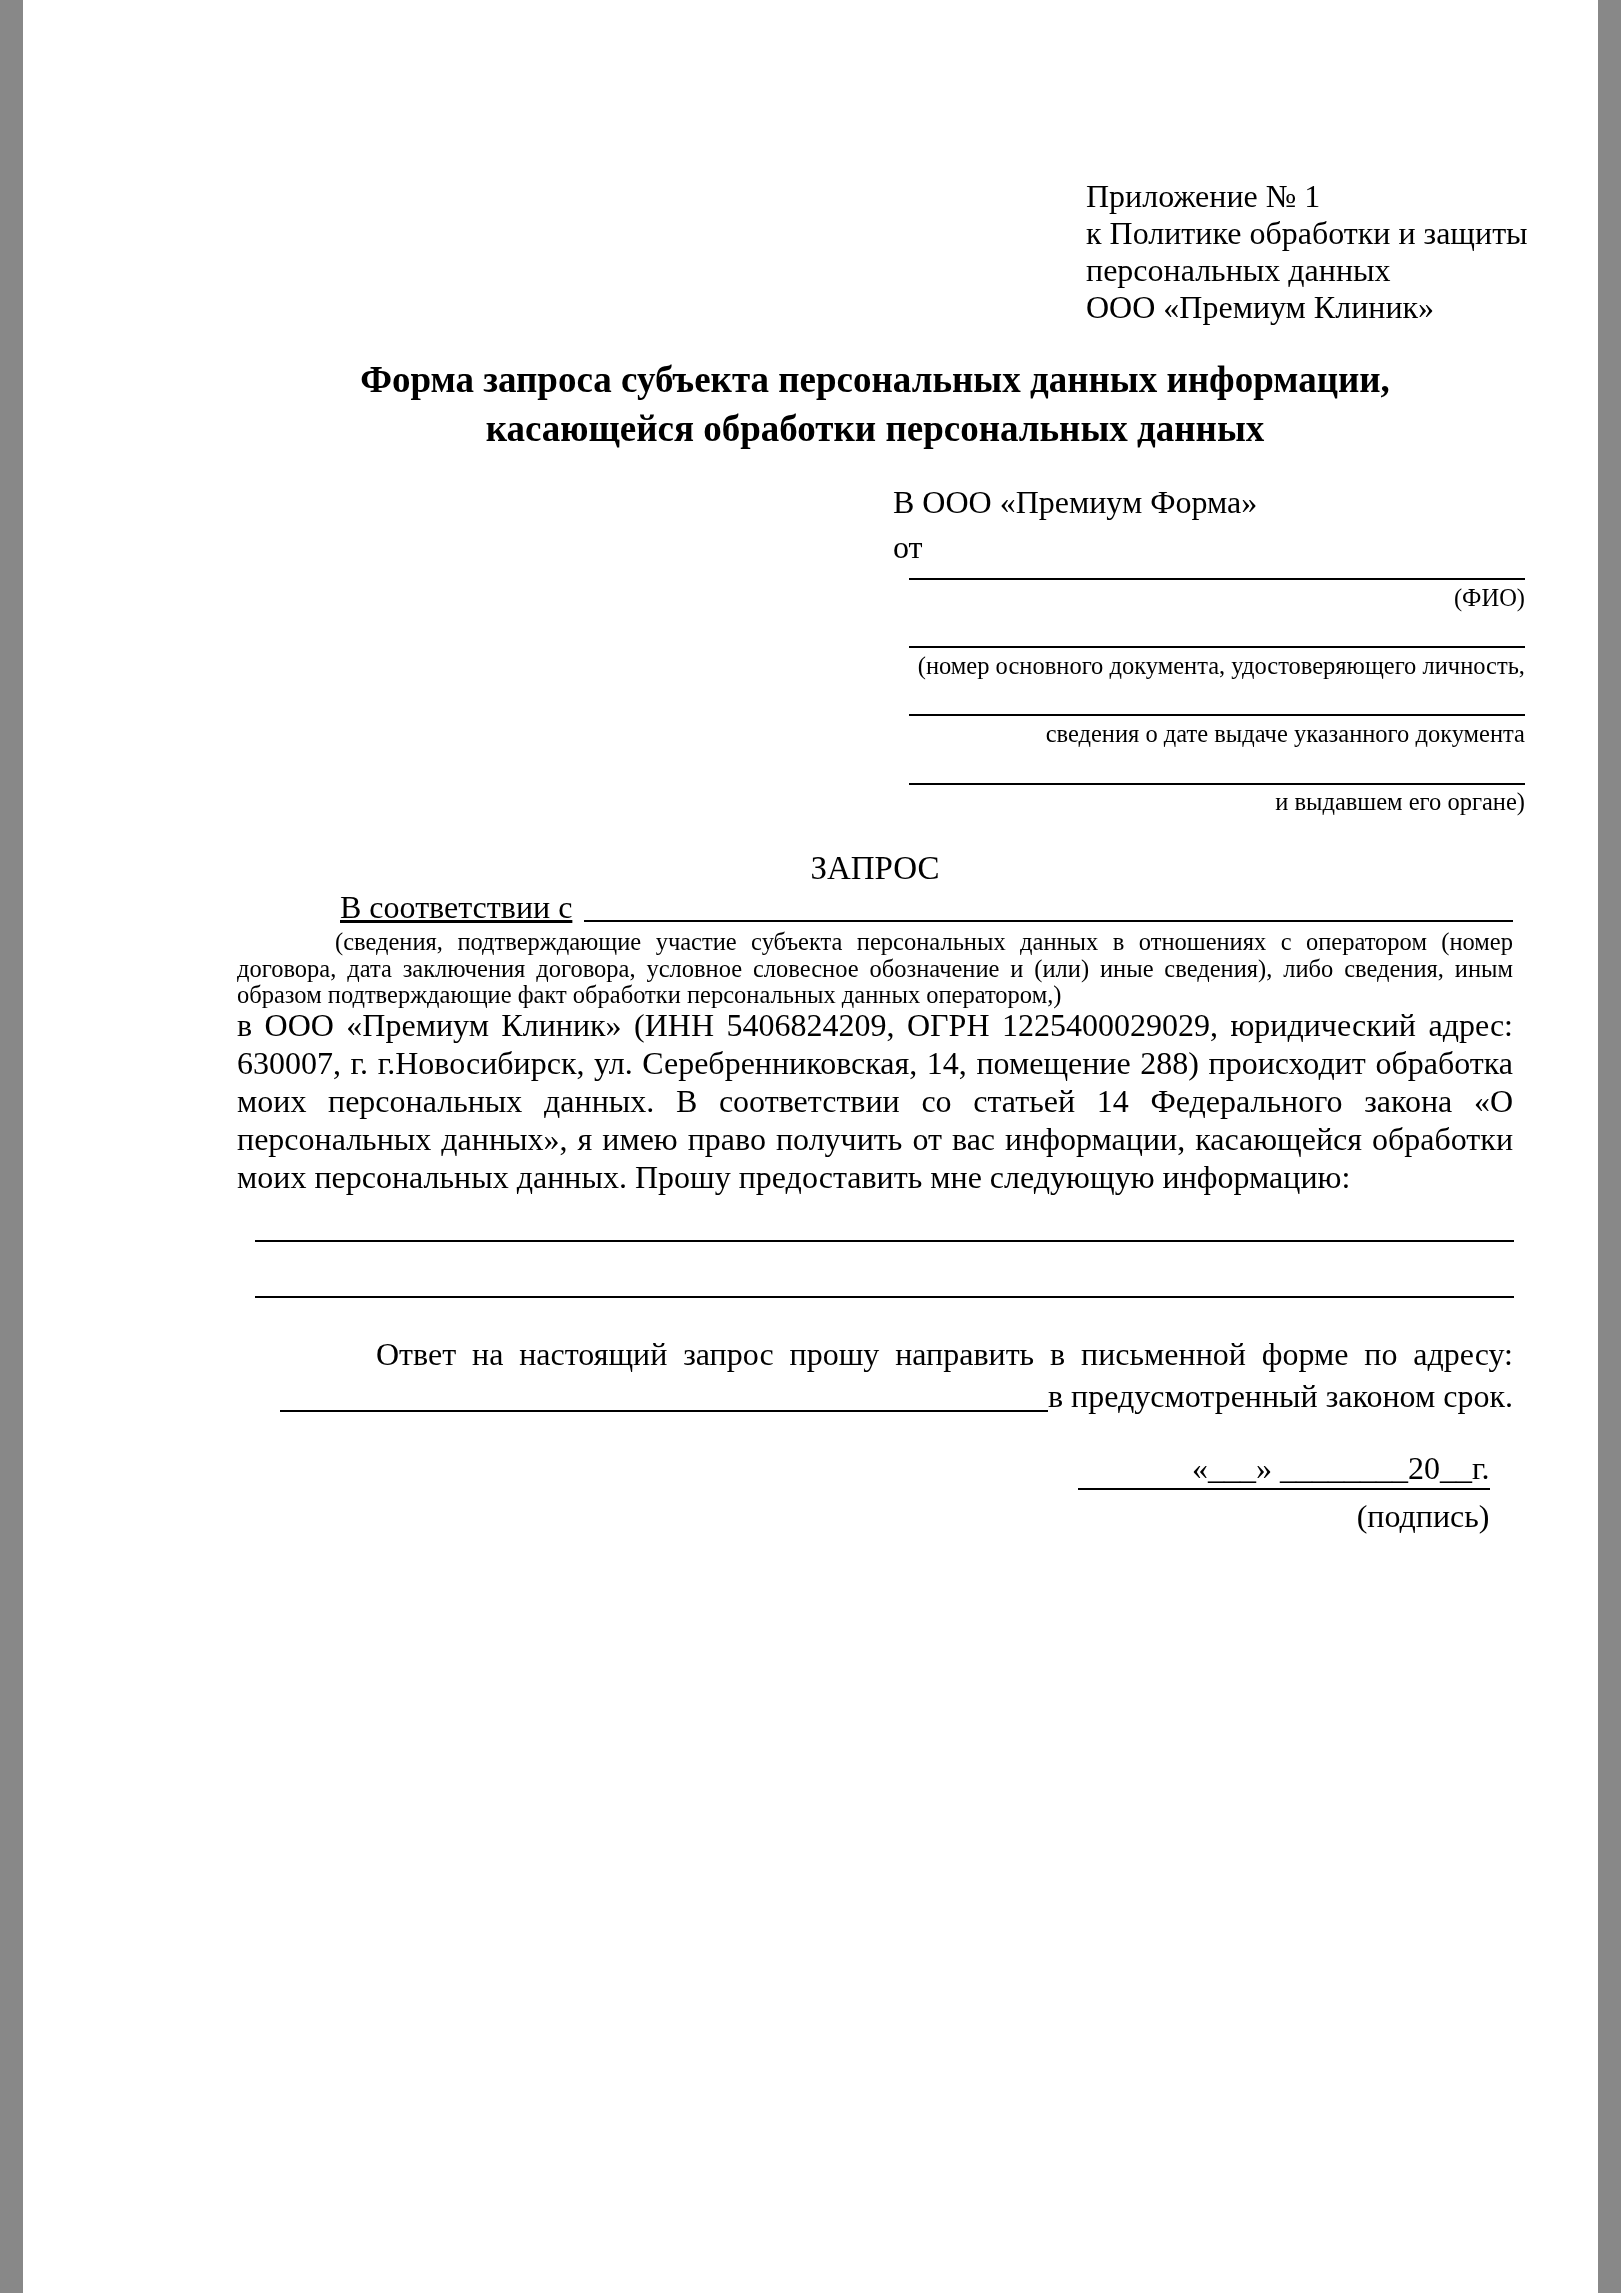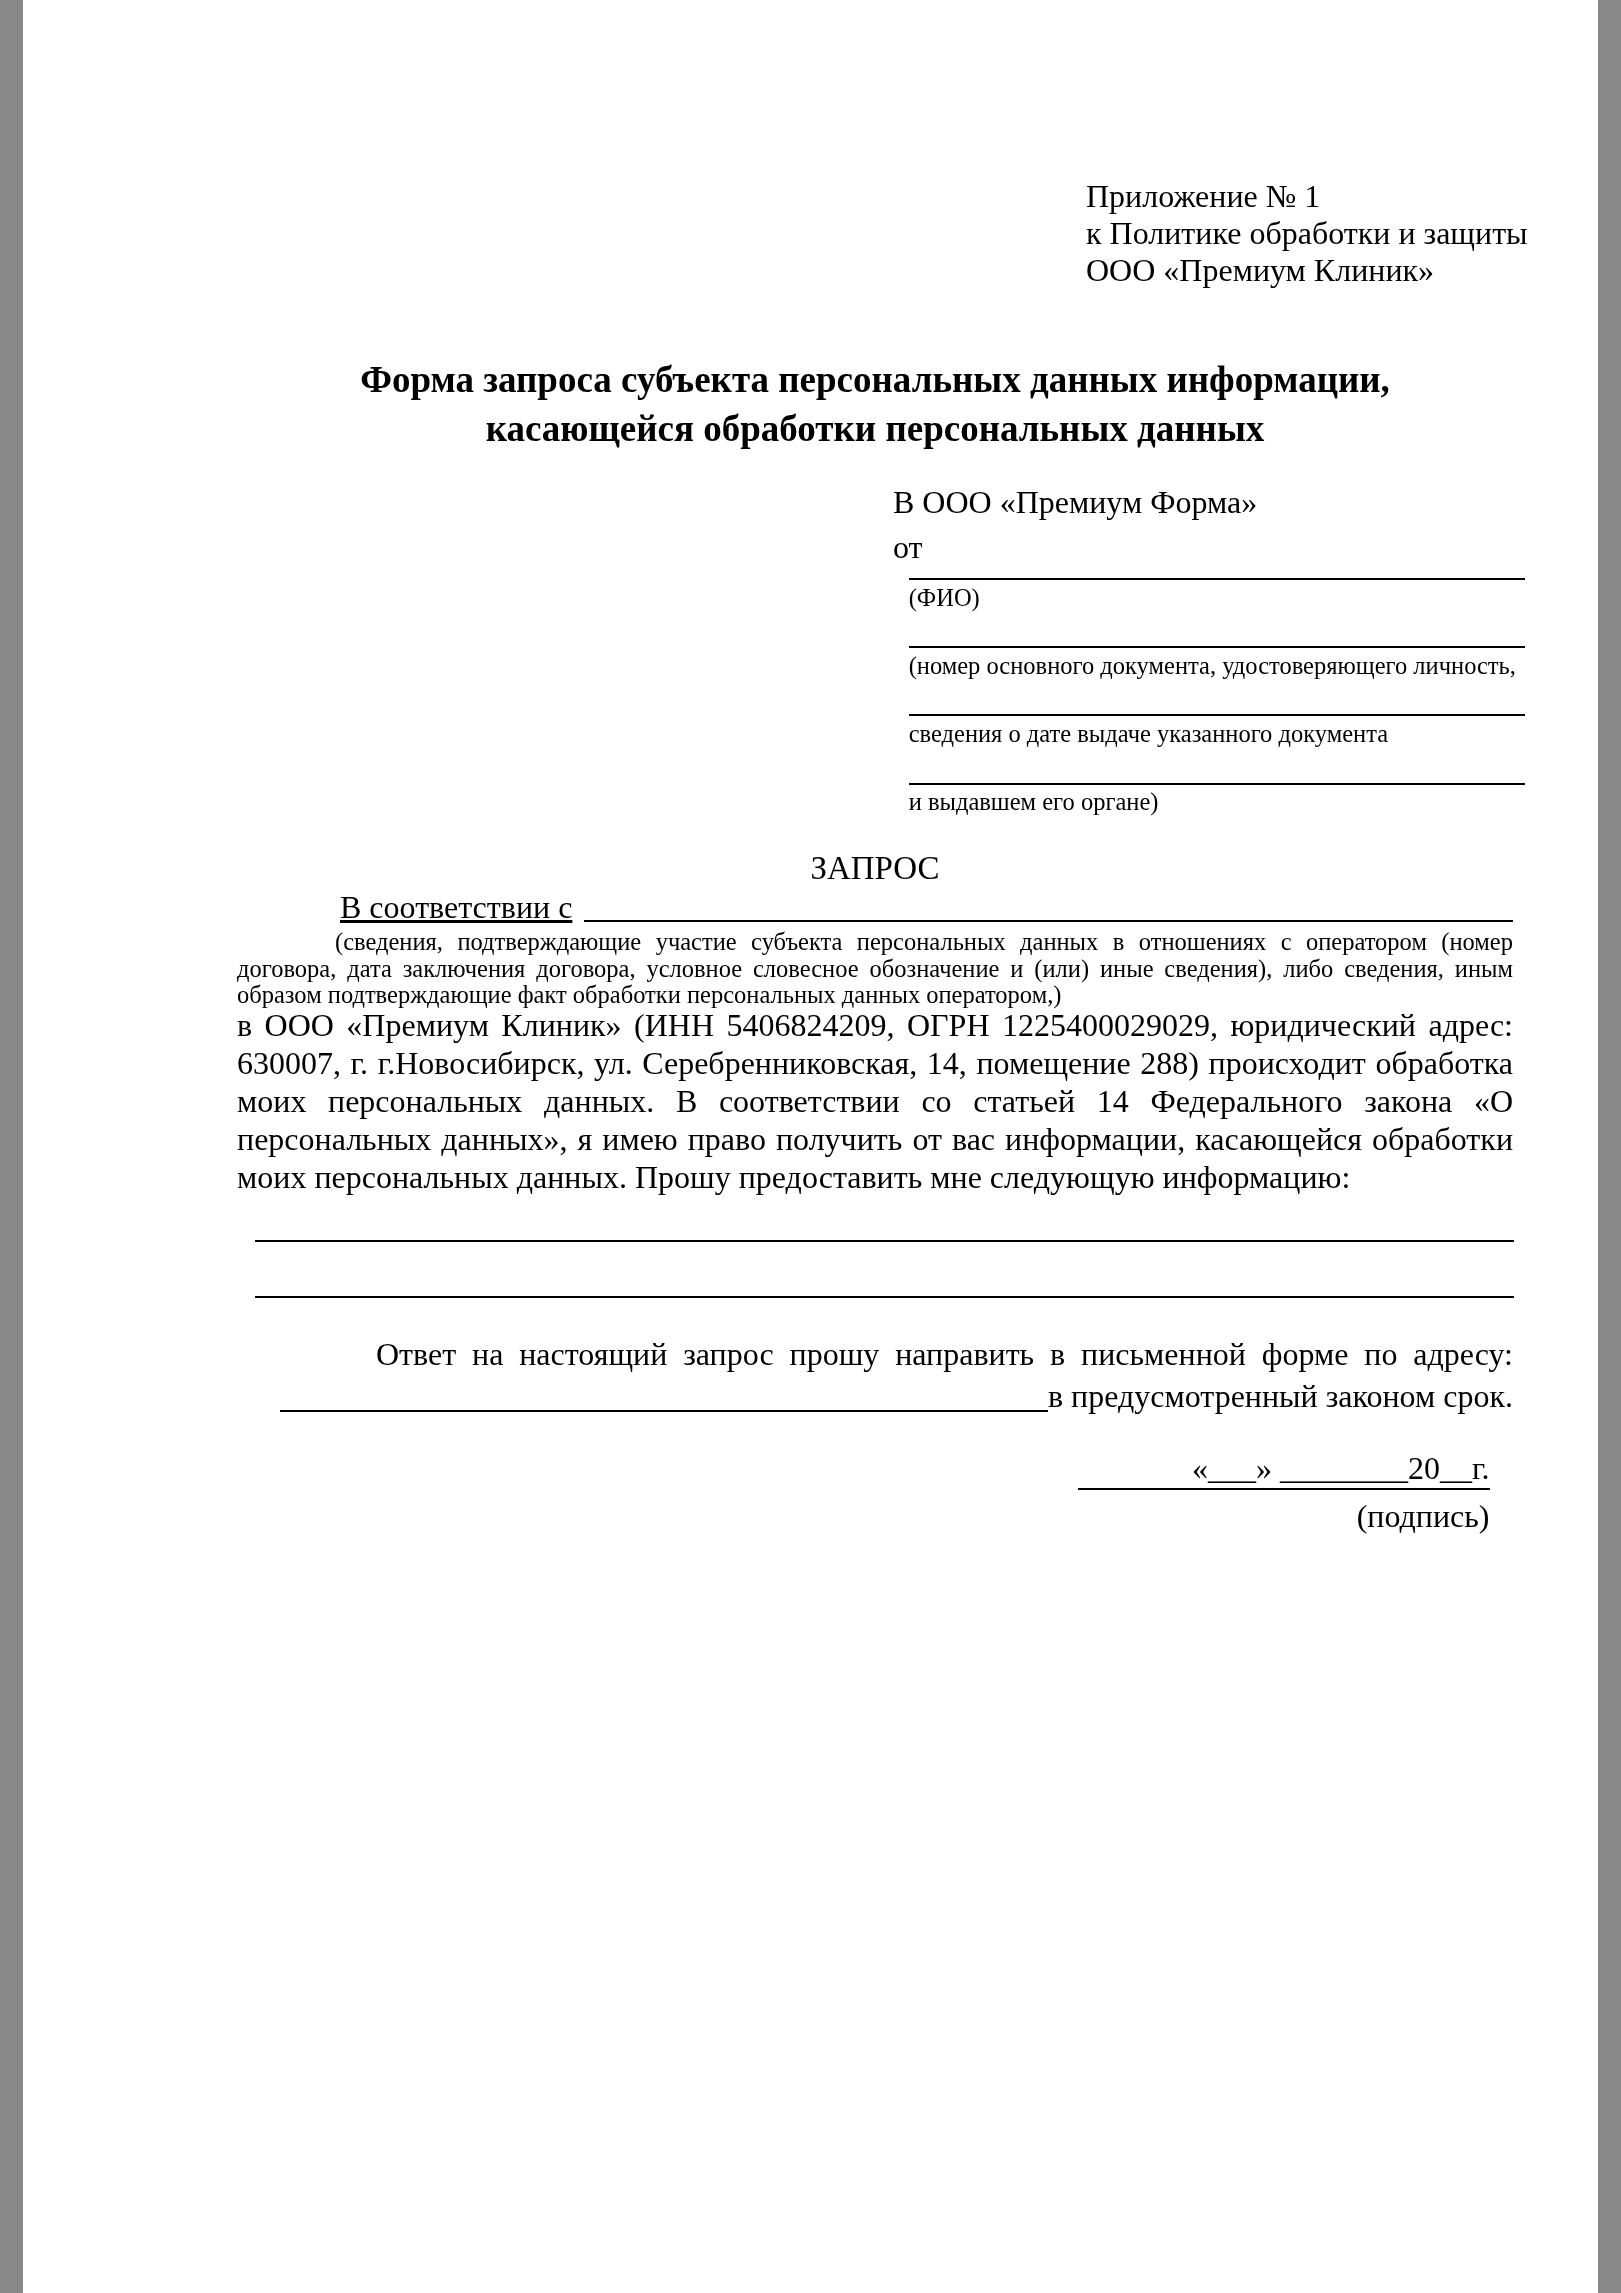--- a/index.html
+++ b/index.html
@@ -48,21 +48,21 @@
   .addr-from { line-height: 41px; margin-top: 3.9px; }
   .field-line {
     border-bottom: 2.9px solid #000;
     margin-left: 15.7px;
   }
   .field-line.first { height: 9.8px; }
   .field-line.gap   { height: 35px; }
   .field-caption {
     font-size: 24.5px;
     line-height: 27.4px;
-    text-align: left;
+    text-align: right;
     margin-top: 3.9px;
     margin-left: 15.7px;
   }
 
   
   .zapros {
     position: absolute;
     left: 214px;
     top: 849px;
     width: 1276px;
@@ -176,20 +176,21 @@
   .sig-caption { white-space: nowrap; }
 </style>
 </head>
 <body>
 
 <div class="page">
 
   <div class="appendix">
     <div>Приложение № 1</div>
     <div>к Политике обработки и защиты</div>
+    <div>персональных данных</div>
     <div>ООО «Премиум Клиник»</div>
   </div>
 
   <div class="title">
     <div>Форма запроса субъекта персональных данных информации,</div>
     <div>касающейся обработки персональных данных</div>
   </div>
 
   <div class="addressee">
     <div class="addr-to">В ООО «Премиум Форма»</div>

